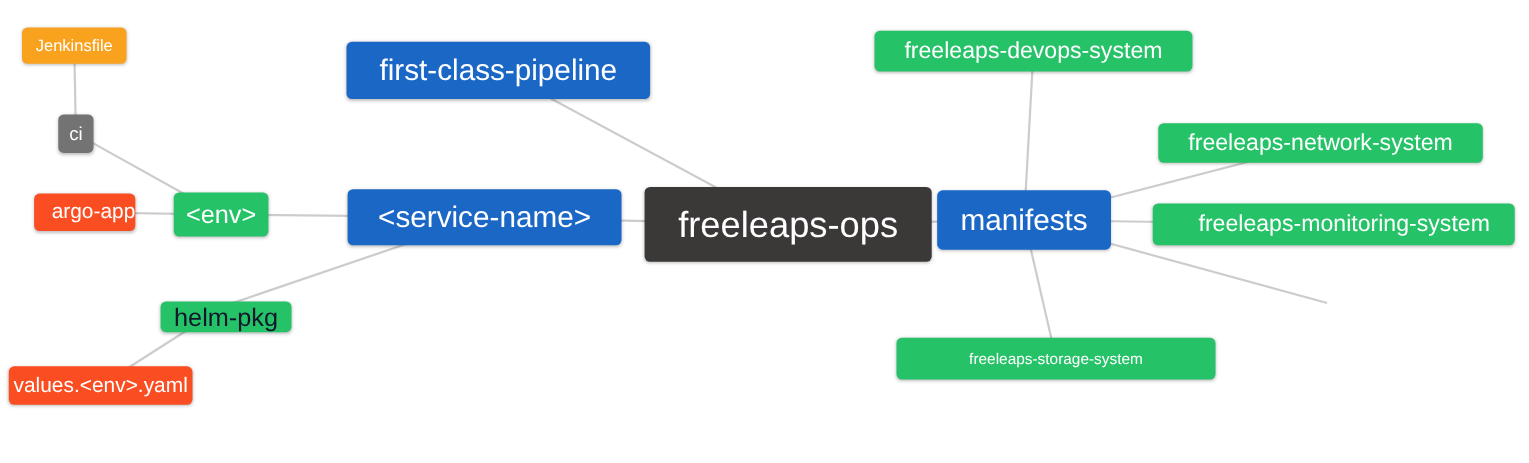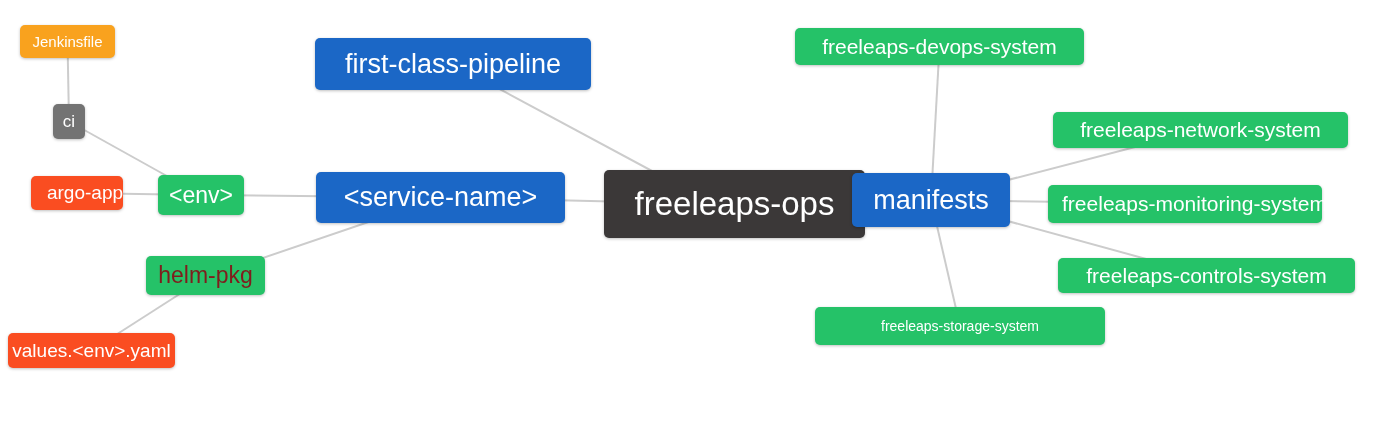--- a/index.html
+++ b/index.html
@@ -57,29 +57,28 @@
       <line x1="453" y1="64" x2="713.5" y2="204" stroke="#cccccc" stroke-width="2"></line>
       <line x1="440.5" y1="197.5" x2="713.5" y2="204" stroke="#cccccc" stroke-width="2"></line>
       <line x1="713.5" y1="204" x2="931" y2="200" stroke="#cccccc" stroke-width="2"></line>
       <line x1="931" y1="200" x2="939.5" y2="46.5" stroke="#cccccc" stroke-width="2"></line>
       <line x1="931" y1="200" x2="1200.5" y2="130" stroke="#cccccc" stroke-width="2"></line>
       <line x1="931" y1="200" x2="1212.5" y2="204" stroke="#cccccc" stroke-width="2"></line>
       <line x1="931" y1="200" x2="1206.5" y2="275.5" stroke="#cccccc" stroke-width="2"></line>
       <line x1="931" y1="200" x2="960" y2="326" stroke="#cccccc" stroke-width="2"></line>
     </svg>
   <div id="node-layer" class="node-layer">
-      <div class="node" style="left: 604px; top: 170px; width: 261px; height: 68px; font-size: 33px; background: rgb(59, 56, 56); color: rgb(255, 255, 255);">freeleaps-ops</div>
+      <div class="node" style="left: 586px; top: 170px; width: 261px; height: 68px; font-size: 33px; background: rgb(59, 56, 56); color: rgb(255, 255, 255);">freeleaps-ops</div>
       <div class="node" style="left: 315px; top: 38px; width: 276px; height: 52px; font-size: 27px; background: rgb(27, 103, 198); color: rgb(255, 255, 255);">first-class-pipeline</div>
       <div class="node" style="left: 316px; top: 172px; width: 249px; height: 51px; font-size: 27px; background: rgb(27, 103, 198); color: rgb(255, 255, 255);">&lt;service-name&gt;</div>
       <div class="node" style="left: 852px; top: 173px; width: 158px; height: 54px; font-size: 27px; background: rgb(27, 103, 198); color: rgb(255, 255, 255);">manifests</div>
       <div class="node" style="left: 158px; top: 175px; width: 86px; height: 40px; font-size: 23px; background: rgb(37, 194, 104); color: rgb(255, 255, 255);">&lt;env&gt;</div>
-      <div class="node" style="left: 146px; top: 256px; width: 119px; height: 39px; font-size: 23px; background: rgb(37, 194, 104); color: #7f1d1d;">helm-pkg</div>
+      <div class="node" style="left: 146px; top: 274px; width: 119px; height: 28px; font-size: 23px; background: rgb(37, 194, 104); color: #0f172a;">helm-pkg</div>
       <div class="node" style="left: 53px; top: 104px; width: 32px; height: 35px; font-size: 17px; background: #737373; color: rgb(255, 255, 255);">ci</div>
       <div class="node" style="left: 31px; top: 176px; width: 92px; height: 34px; font-size: 19px; background: rgb(250, 77, 33); color: rgb(255, 255, 255); padding-left: 16px;">argo-app</div>
       <div class="node" style="left: 8px; top: 333px; width: 167px; height: 35px; font-size: 19px; background: rgb(250, 77, 33); color: rgb(255, 255, 255);">values.&lt;env&gt;.yaml</div>
       <div class="node" style="left: 20px; top: 25px; width: 95px; height: 33px; font-size: 15px; background: rgb(249, 162, 30); color: rgb(255, 255, 255);">Jenkinsfile</div>
       <div class="node" style="left: 1053px; top: 112px; width: 295px; height: 36px; font-size: 21px; background: rgb(37, 194, 104); color: rgb(255, 255, 255);">freeleaps-network-system</div>
       <div class="node" style="left: 795px; top: 28px; width: 289px; height: 37px; font-size: 21px; background: rgb(37, 194, 104); color: rgb(255, 255, 255);">freeleaps-devops-system</div>
-      <div class="node" style="left: 1048px; top: 185px; width: 274px; height: 38px; font-size: 21px; background: rgb(37, 194, 104); color: rgb(255, 255, 255); padding-left: 19px;">freeleaps-monitoring-system</div>
-      <div class="node" style="left: 1058px; top: 258px; width: 297px; height: 35px; font-size: 21px; background: rgb(37, 194, 104); color: rgb(255, 255, 255);">freeleaps-controls-system</div>
+      <div class="node" style="left: 1048px; top: 185px; width: 329px; height: 38px; font-size: 21px; background: rgb(37, 194, 104); color: rgb(255, 255, 255); padding-left: 19px;">freeleaps-monitoring-system</div>
       <div class="node" style="left: 815px; top: 307px; width: 290px; height: 38px; font-size: 14px; background: rgb(37, 194, 104); color: rgb(255, 255, 255);">freeleaps-storage-system</div>
     </div>
 </div>
 
 </body></html>

